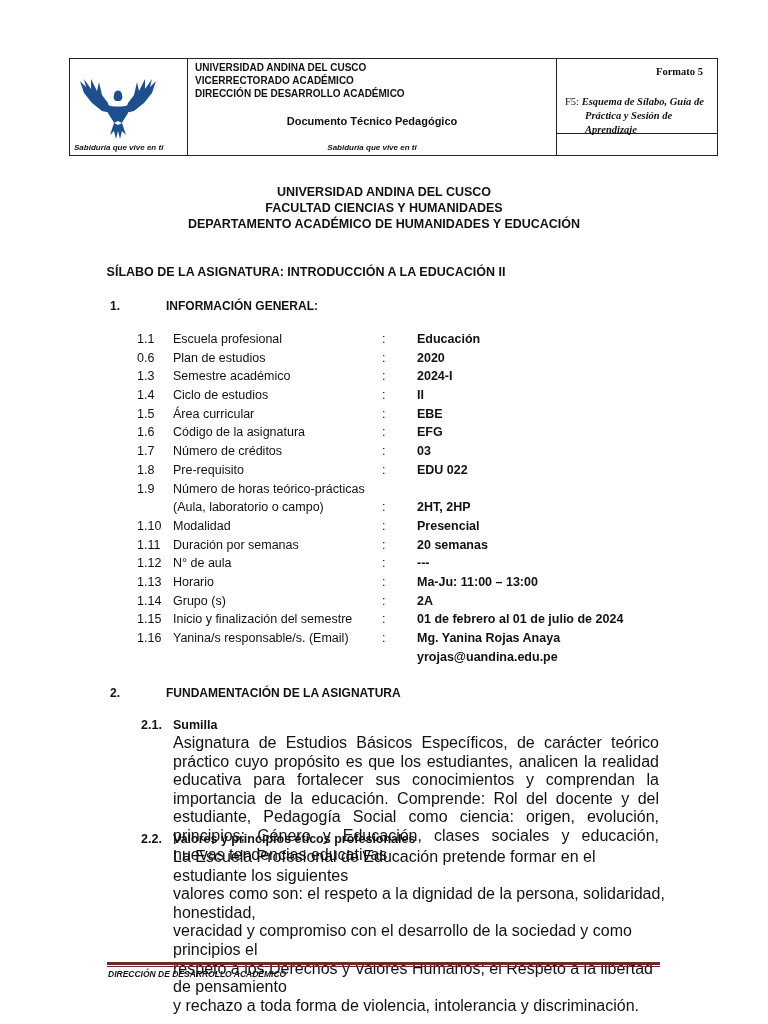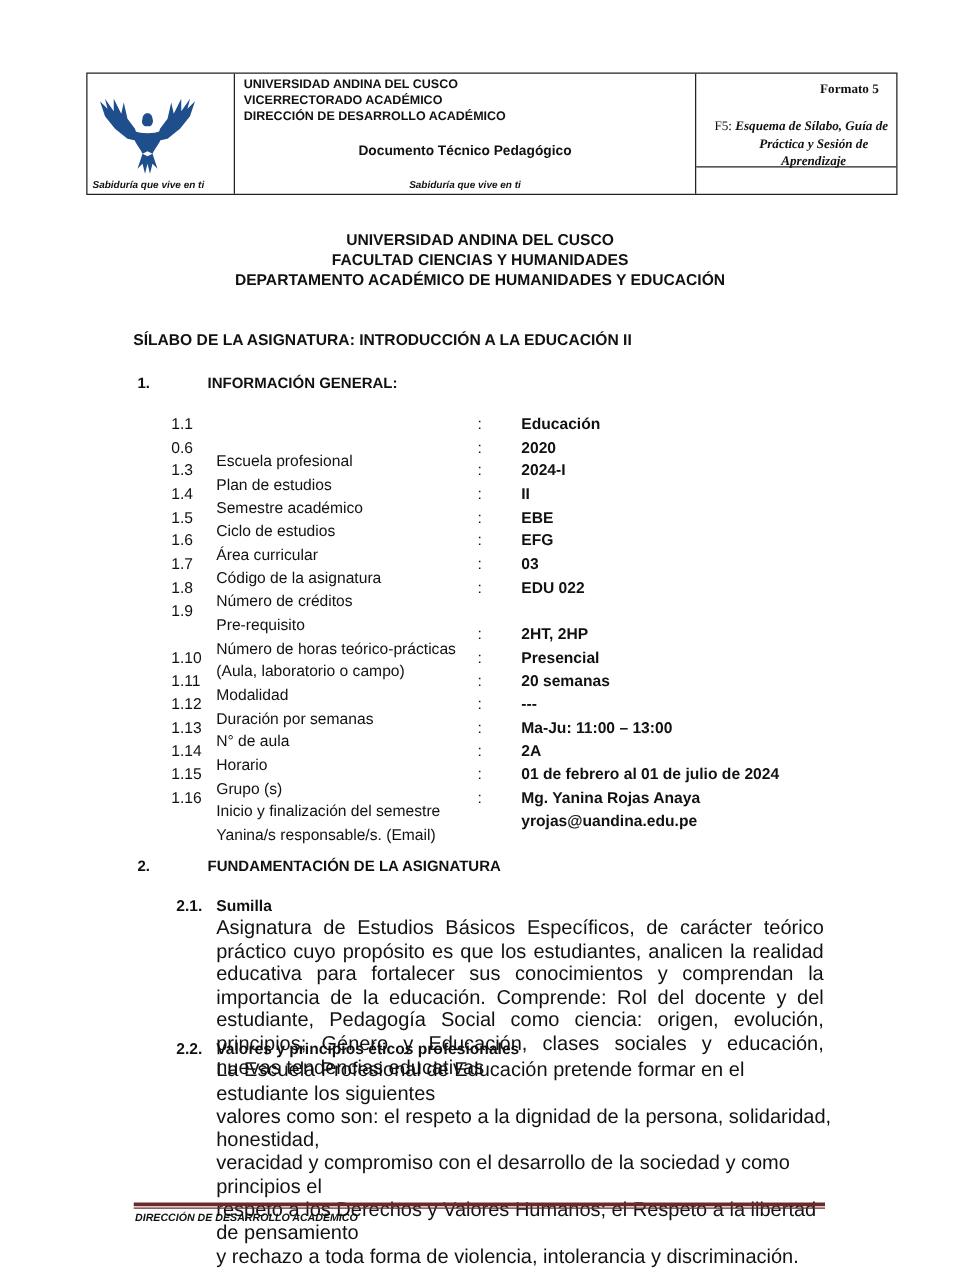--- a/index.html
+++ b/index.html
@@ -15,39 +15,39 @@
   .hdr .right-top { left: 487px; top: 0; width: 160px; height: 75px; border-bottom: 1px solid #222; }
   .hdr .right-bot { left: 487px; top: 75px; width: 160px; height: 21px; }
 
   .eagle { position: absolute; left: 8px; top: 14px; width: 80px; height: 70px; }
   .motto-l { position: absolute; left: 4px; bottom: 3px; font-size: 8px; font-style: italic; font-weight: bold; color: #111; }
   .mid-lines { position: absolute; left: 7px; top: 2px; font-size: 10px; font-weight: bold; line-height: 13px; }
   .doc-tech { position: absolute; left: 0; width: 100%; top: 56px; text-align: center; font-size: 11px; font-weight: bold; }
   .motto-c { position: absolute; left: 0; width: 100%; bottom: 3px; text-align: center; font-size: 8px; font-style: italic; font-weight: bold; }
 
   .formato { position: absolute; right: 14px; top: 7px; font-size: 10.5px; font-weight: bold; font-family: "Liberation Serif", serif; }
-  .f5 { position: absolute; left: 8px; top: 36px; font-size: 10.5px; line-height: 14px; font-family: "Liberation Serif", serif; text-align: center; }
+  .f5 { position: absolute; left: 8px; top: 36px; font-size: 10.5px; line-height: 14px; font-family: "Liberation Serif", serif; }
   .f5 .code { font-weight: normal; }
   .f5 .it { font-style: italic; font-weight: bold; }
   .f5 .line2 { padding-left: 20px; display: block; }
   .pag { position: absolute; right: 14px; top: 3px; font-size: 10.5px; font-family: "Liberation Serif", serif; }
 
   
   .titles { position: absolute; left: 0; width: 768px; top: 184px; text-align: center;
             font-size: 12.5px; font-weight: bold; line-height: 16px; }
   .syl-title { position: absolute; left: 0; width: 612px; top: 265px; text-align: center;
                font-size: 12.5px; font-weight: bold; }
 
   .sec { position: absolute; font-size: 12px; font-weight: bold; }
   .sec .num { display: inline-block; width: 56px; padding-left: 0; }
 
   .info { position: absolute; left: 137px; top: 330px; font-size: 12.5px; }
   .info .row { height: 18.7px; line-height: 18.7px; white-space: nowrap; position: relative; }
   .info .n { position: absolute; left: 0; }
-  .info .lbl { position: absolute; left: 36px; margin-top: 30px; }
+  .info .lbl { position: absolute; left: 36px; }
   .info .col { position: absolute; left: 245px; }
   .info .val { position: absolute; left: 280px; font-weight: bold; }
 
   .sub { position: absolute; font-size: 12.5px; font-weight: bold; }
   .sub .num { display: inline-block; width: 32px; }
   .para { position: absolute; left: 173px; width: 486px; font-size: 16px; line-height: 18.6px; }
   .justify { text-align: justify; }
 
   .footer-bar { position: absolute; left: 107px; top: 962px; width: 553px; height: 3px; background: #6b2a2a; }
   .footer-bar2 { position: absolute; left: 107px; top: 966px; width: 553px; height: 1px; background: #6b2a2a; }

